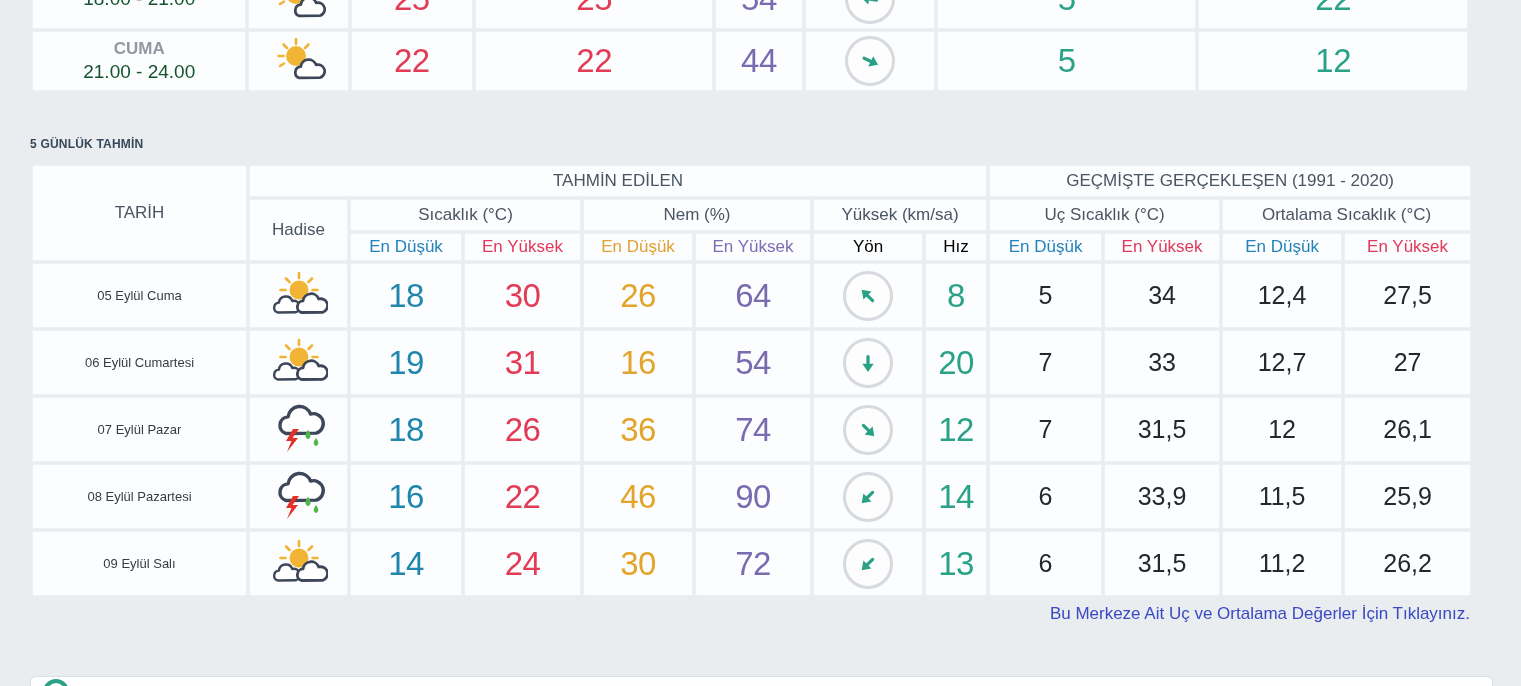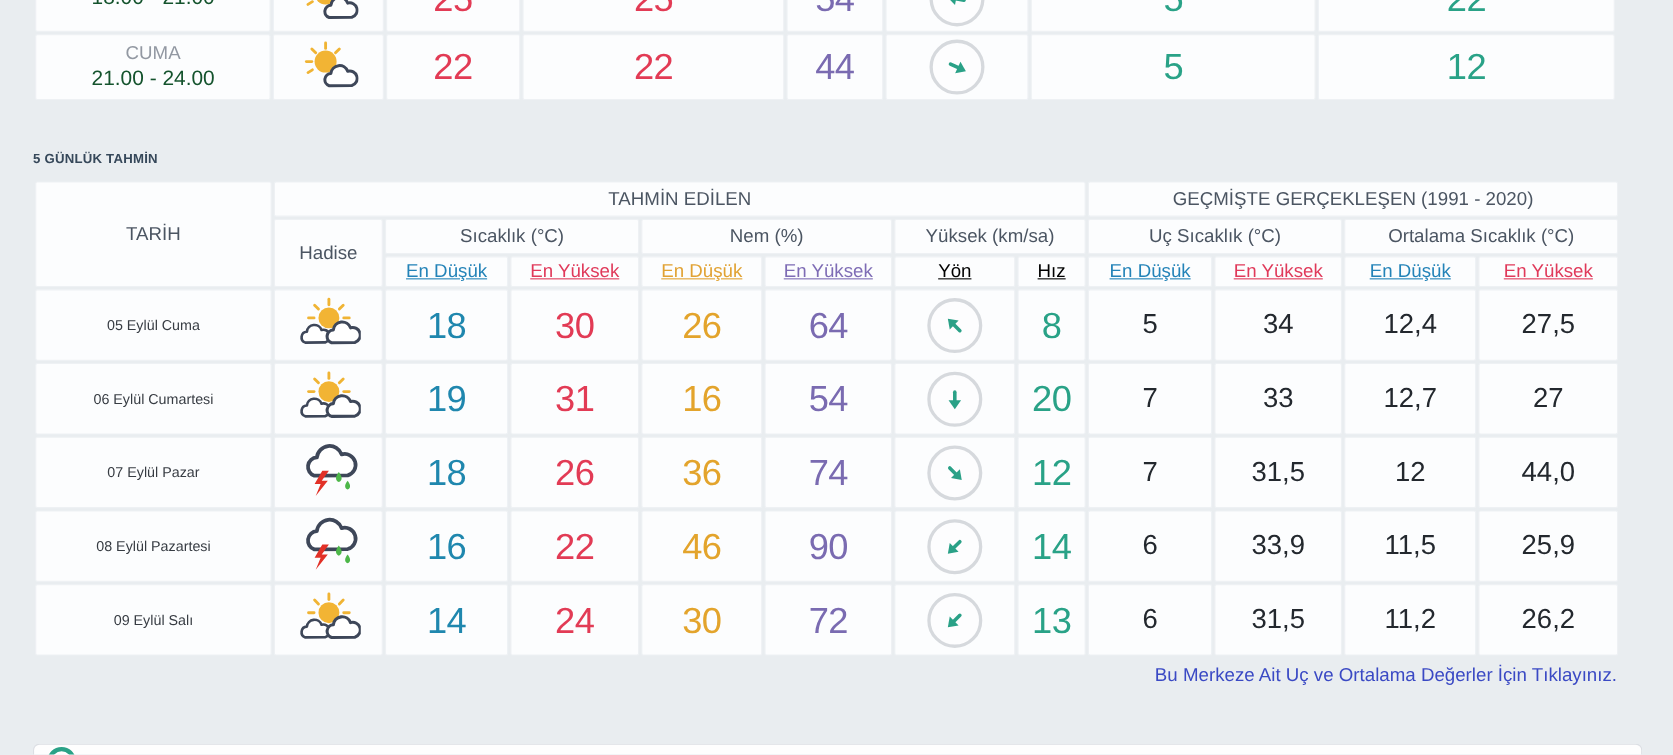--- a/index.html
+++ b/index.html
@@ -13,30 +13,30 @@
   table{border-collapse:separate;border-spacing:2px;table-layout:fixed;width:1440px;}
   td{
     background:#fcfdfe;border:1px solid #eef1f4;border-radius:2px;
     text-align:center;vertical-align:middle;padding:0;
     color:#4b5562;
   }
   
   .hourly-clip{height:96px;overflow:hidden;}
   .hourly{margin-top:-33px;}
   .hourly td{height:58px;}
-  .cell-day .day{display:block;font-size:17px;color:#9298a2;line-height:22px;}
+  .cell-day .day{display:block;font-size:17px;color:#9298a2;line-height:22px;font-weight:bold;}
   .cell-day .time{display:block;font-size:19px;color:#14532d;line-height:24px;}
   
   .section-title{
     margin:41px 0 0 0;font-size:12px;font-weight:bold;color:#36485a;letter-spacing:.2px;
   }
   .fiveday{margin-top:12px;}
   .fiveday .hrow1 td{height:30px;font-size:17px;}
   .fiveday .hrow2 td{height:30px;font-size:17px;}
-  .fiveday .hrow3 td{height:26px;font-size:17px;text-decoration:underline;}
+  .fiveday .hrow3 td{height:26px;font-size:17px;}
   .fiveday .drow td{height:63px;}
   .c-date{font-size:13px;color:#373c43;}
   .num{font-size:33px;font-weight:300;letter-spacing:-.5px;}
   .t-blue{color:#1f87ae;}
   .t-red{color:#e23b55;}
   .t-orange{color:#e3a42c;}
   .t-purple{color:#7a6bb1;}
   .t-teal{color:#29a287;}
   .t-hist{font-size:25px;font-weight:400;color:#23282e;letter-spacing:0;}
   .lbl-blue{color:#2383b8;}
@@ -288,21 +288,21 @@
           <svg width="26" height="26" viewBox="0 0 32 32" style="transform: rotate(45deg);">
             <line x1="8" y1="16" x2="19" y2="16" stroke="#2aa187" stroke-width="4" stroke-linecap="round"></line>
             <polygon points="17,9 27,16 17,23" fill="#2aa187"></polygon>
           </svg>
         </span>
       </td>
       <td class="num t-teal">12</td>
       <td class="num t-hist">7</td>
       <td class="num t-hist">31,5</td>
       <td class="num t-hist">12</td>
-      <td class="num t-hist">44,0</td>
+      <td class="num t-hist">26,1</td>
     </tr>
 
     <tr class="drow">
       <td class="c-date">08 Eylül Pazartesi</td>
       <td><span class="wicon"><svg width="56" height="54" viewBox="0 0 56 54">
                 <g fill="#ffffff" stroke="#3e4759" stroke-width="2.2" stroke-linejoin="round">
                   <path d="M5 19 a5.5 5.5 0 0 1 1.5 -10.7 a7.5 7.5 0 0 1 14.5 -1.8 a6 6 0 0 1 3.6 12.3 z" transform="translate(7,3) scale(1.55)"></path>
                 </g>
                 <path d="M22 28 l-7 12 h5.5 l-4.5 11 l11 -14 h-5.5 l6.5 -9 z" fill="#e23127"></path>
                 <path d="M37 29 c3.4 4.4 3.4 7.6 0 9.2 c-3.4 -1.6 -3.4 -4.8 0 -9.2" fill="#4db749"></path>

